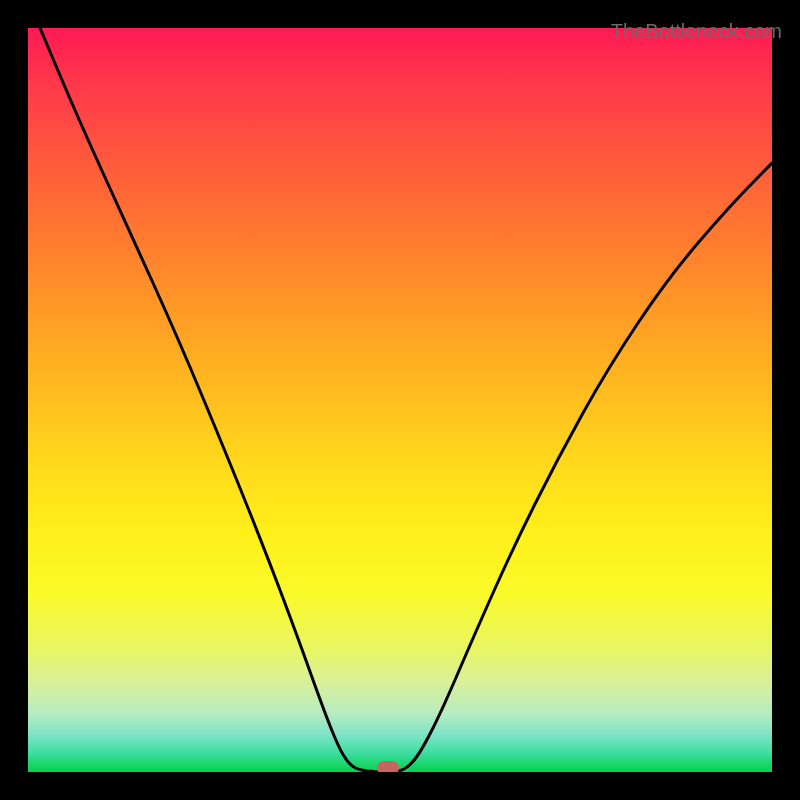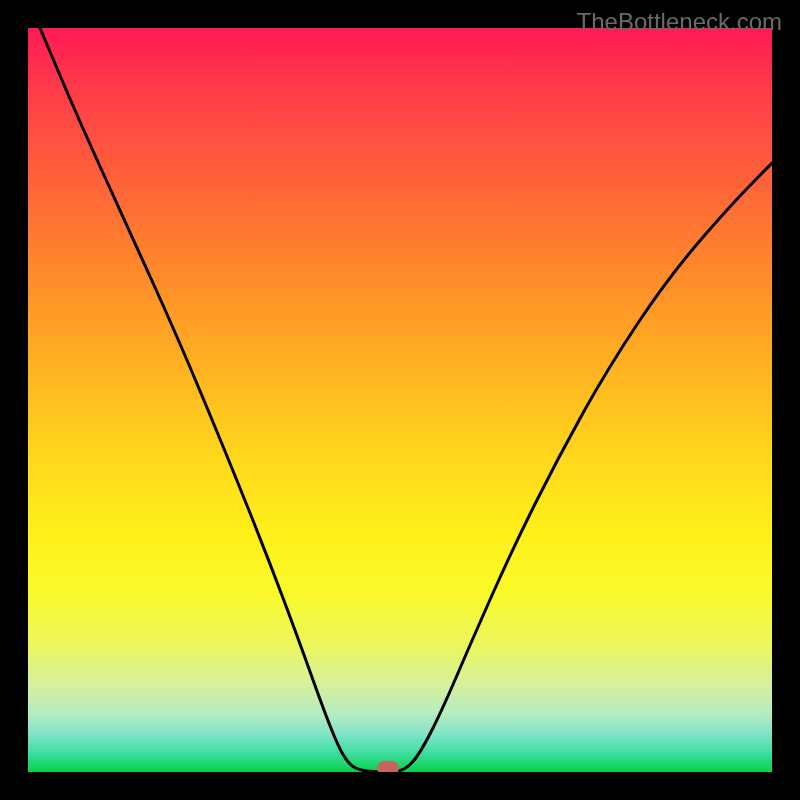--- a/index.html
+++ b/index.html
@@ -6,24 +6,24 @@
     margin: 0;
     padding: 0;
     width: 800px;
     height: 800px;
     background: #000;
     position: relative;
     font-family: Arial, sans-serif;
   }
   .watermark {
     position: absolute;
-    top: 8px;
+    top: 20px;
     right: 18px;
     color: #6a6a6a;
-    font-size: 24px;
+    font-size: 20px;
     font-weight: 400;
     z-index: 10;
   }
   .plot-area {
     position: absolute;
     left: 28px;
     top: 28px;
     width: 744px;
     height: 744px;
     overflow: hidden;

